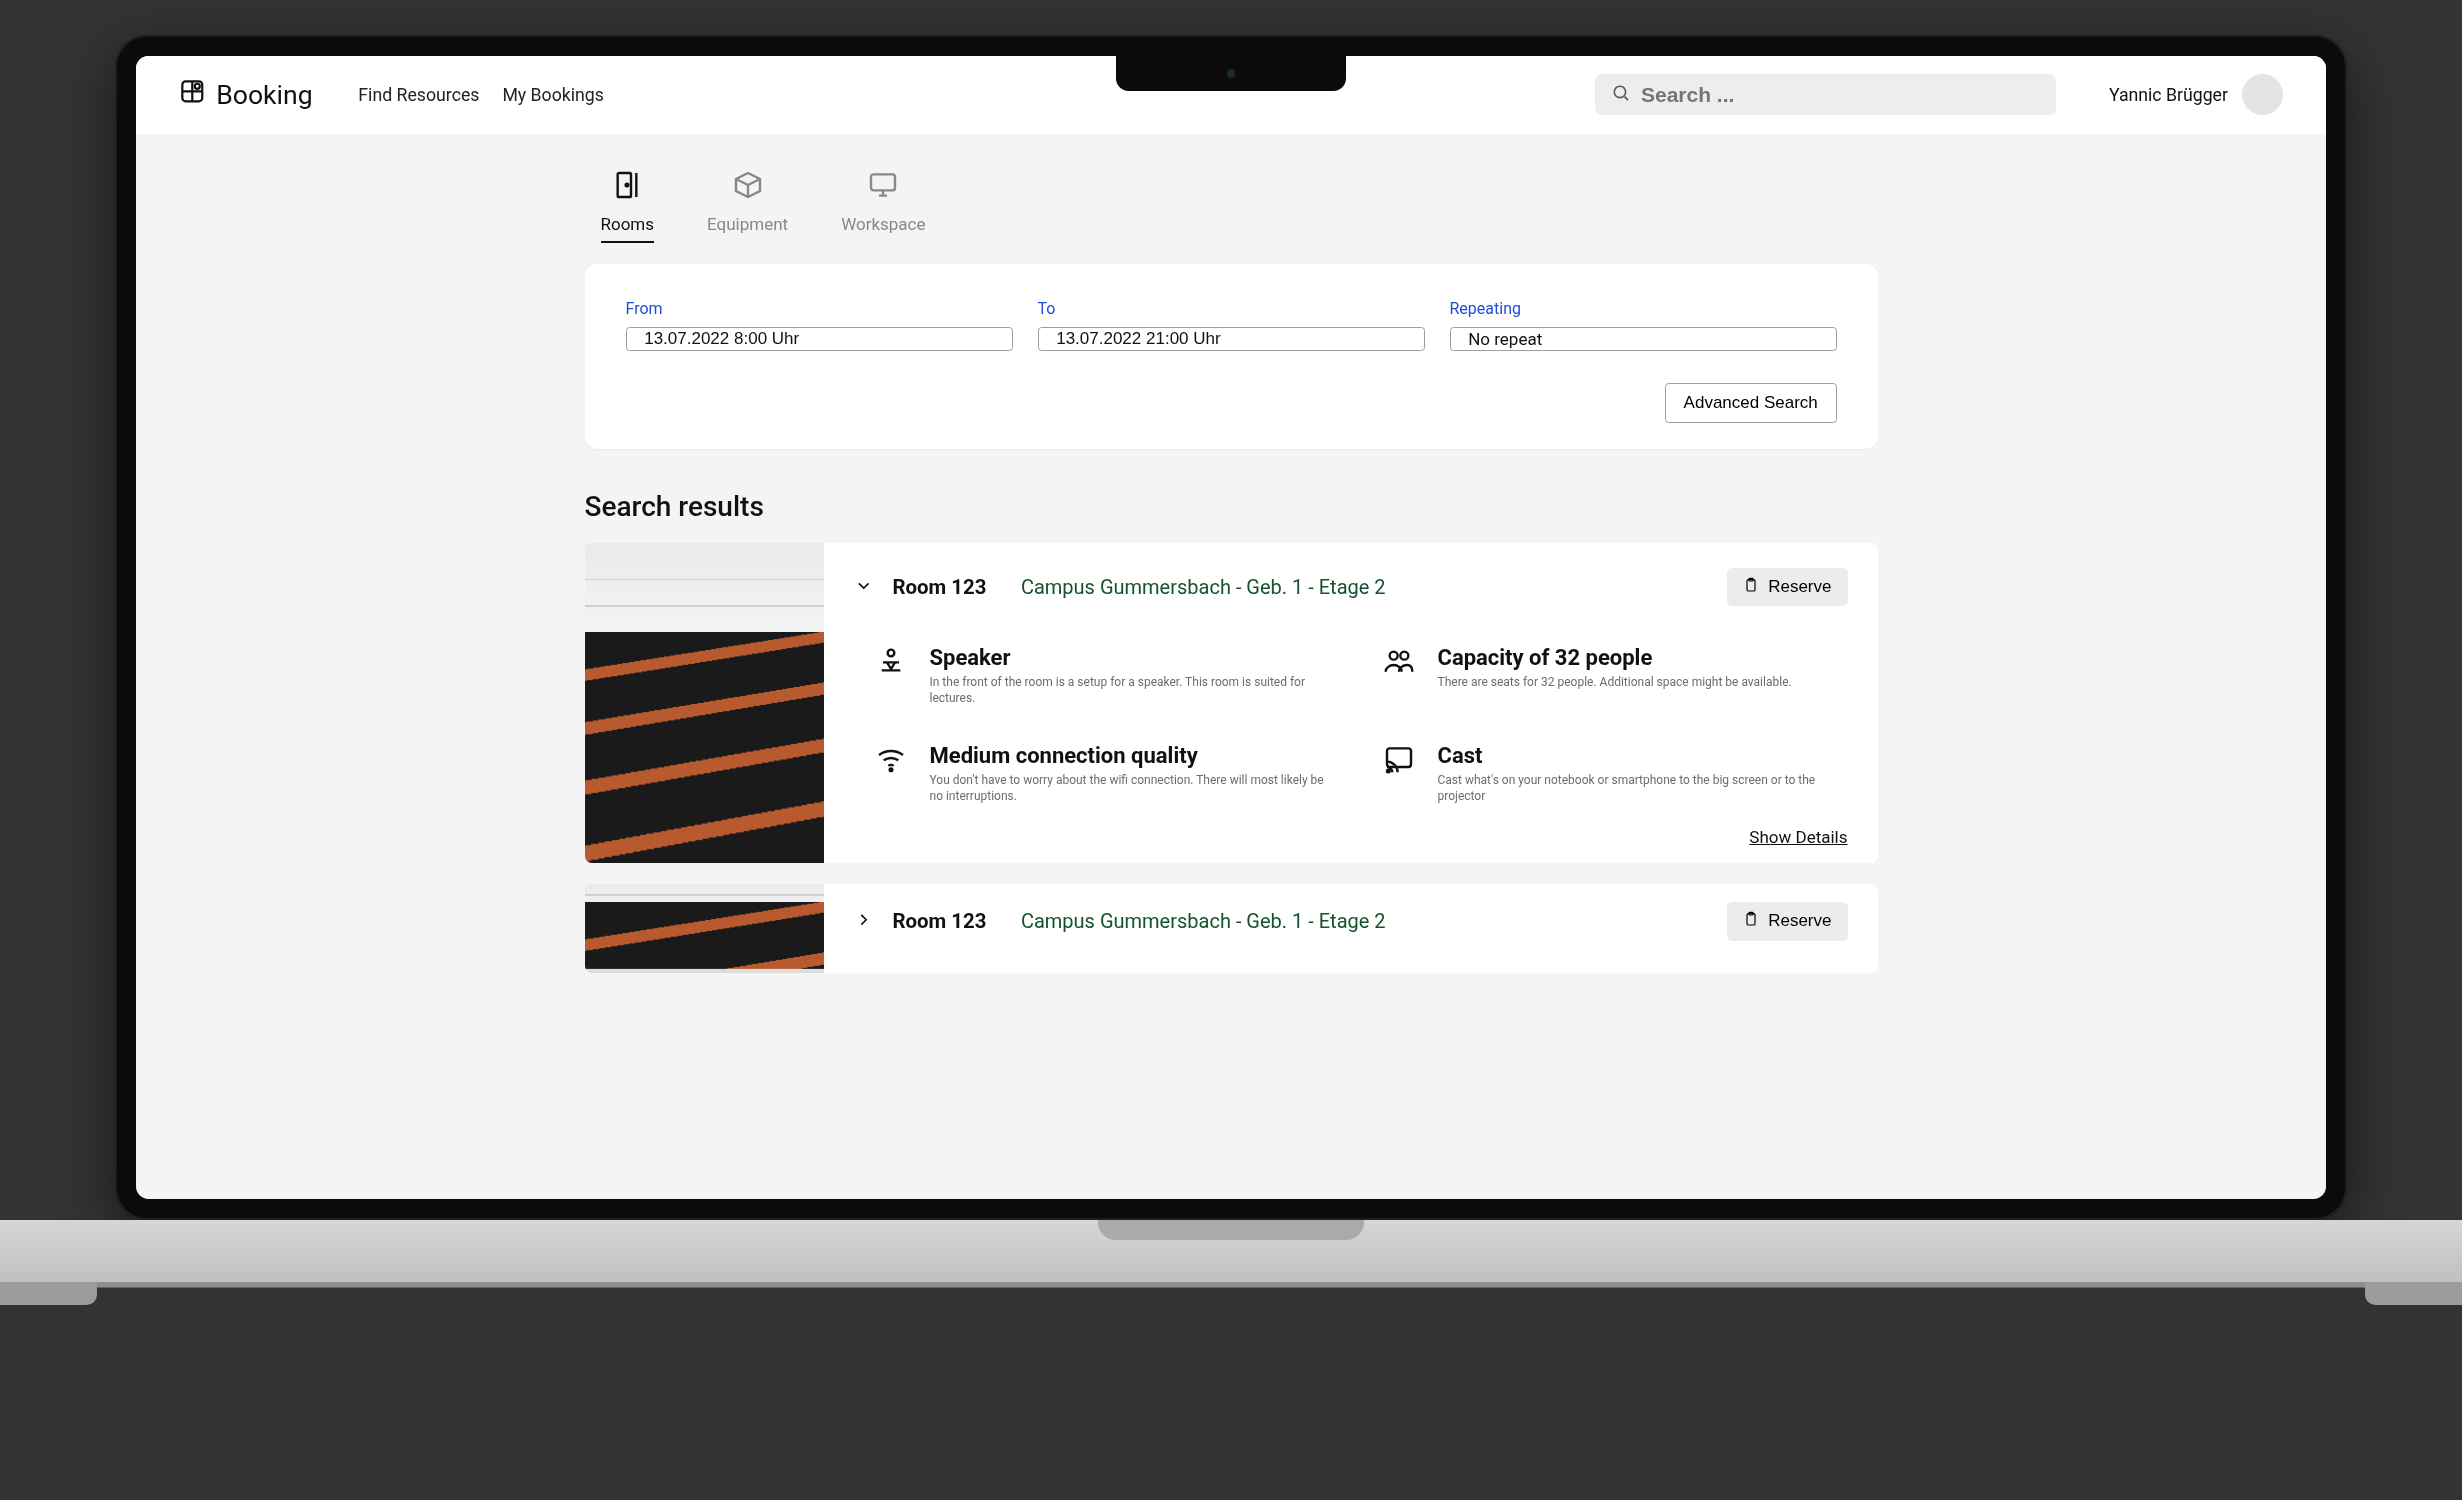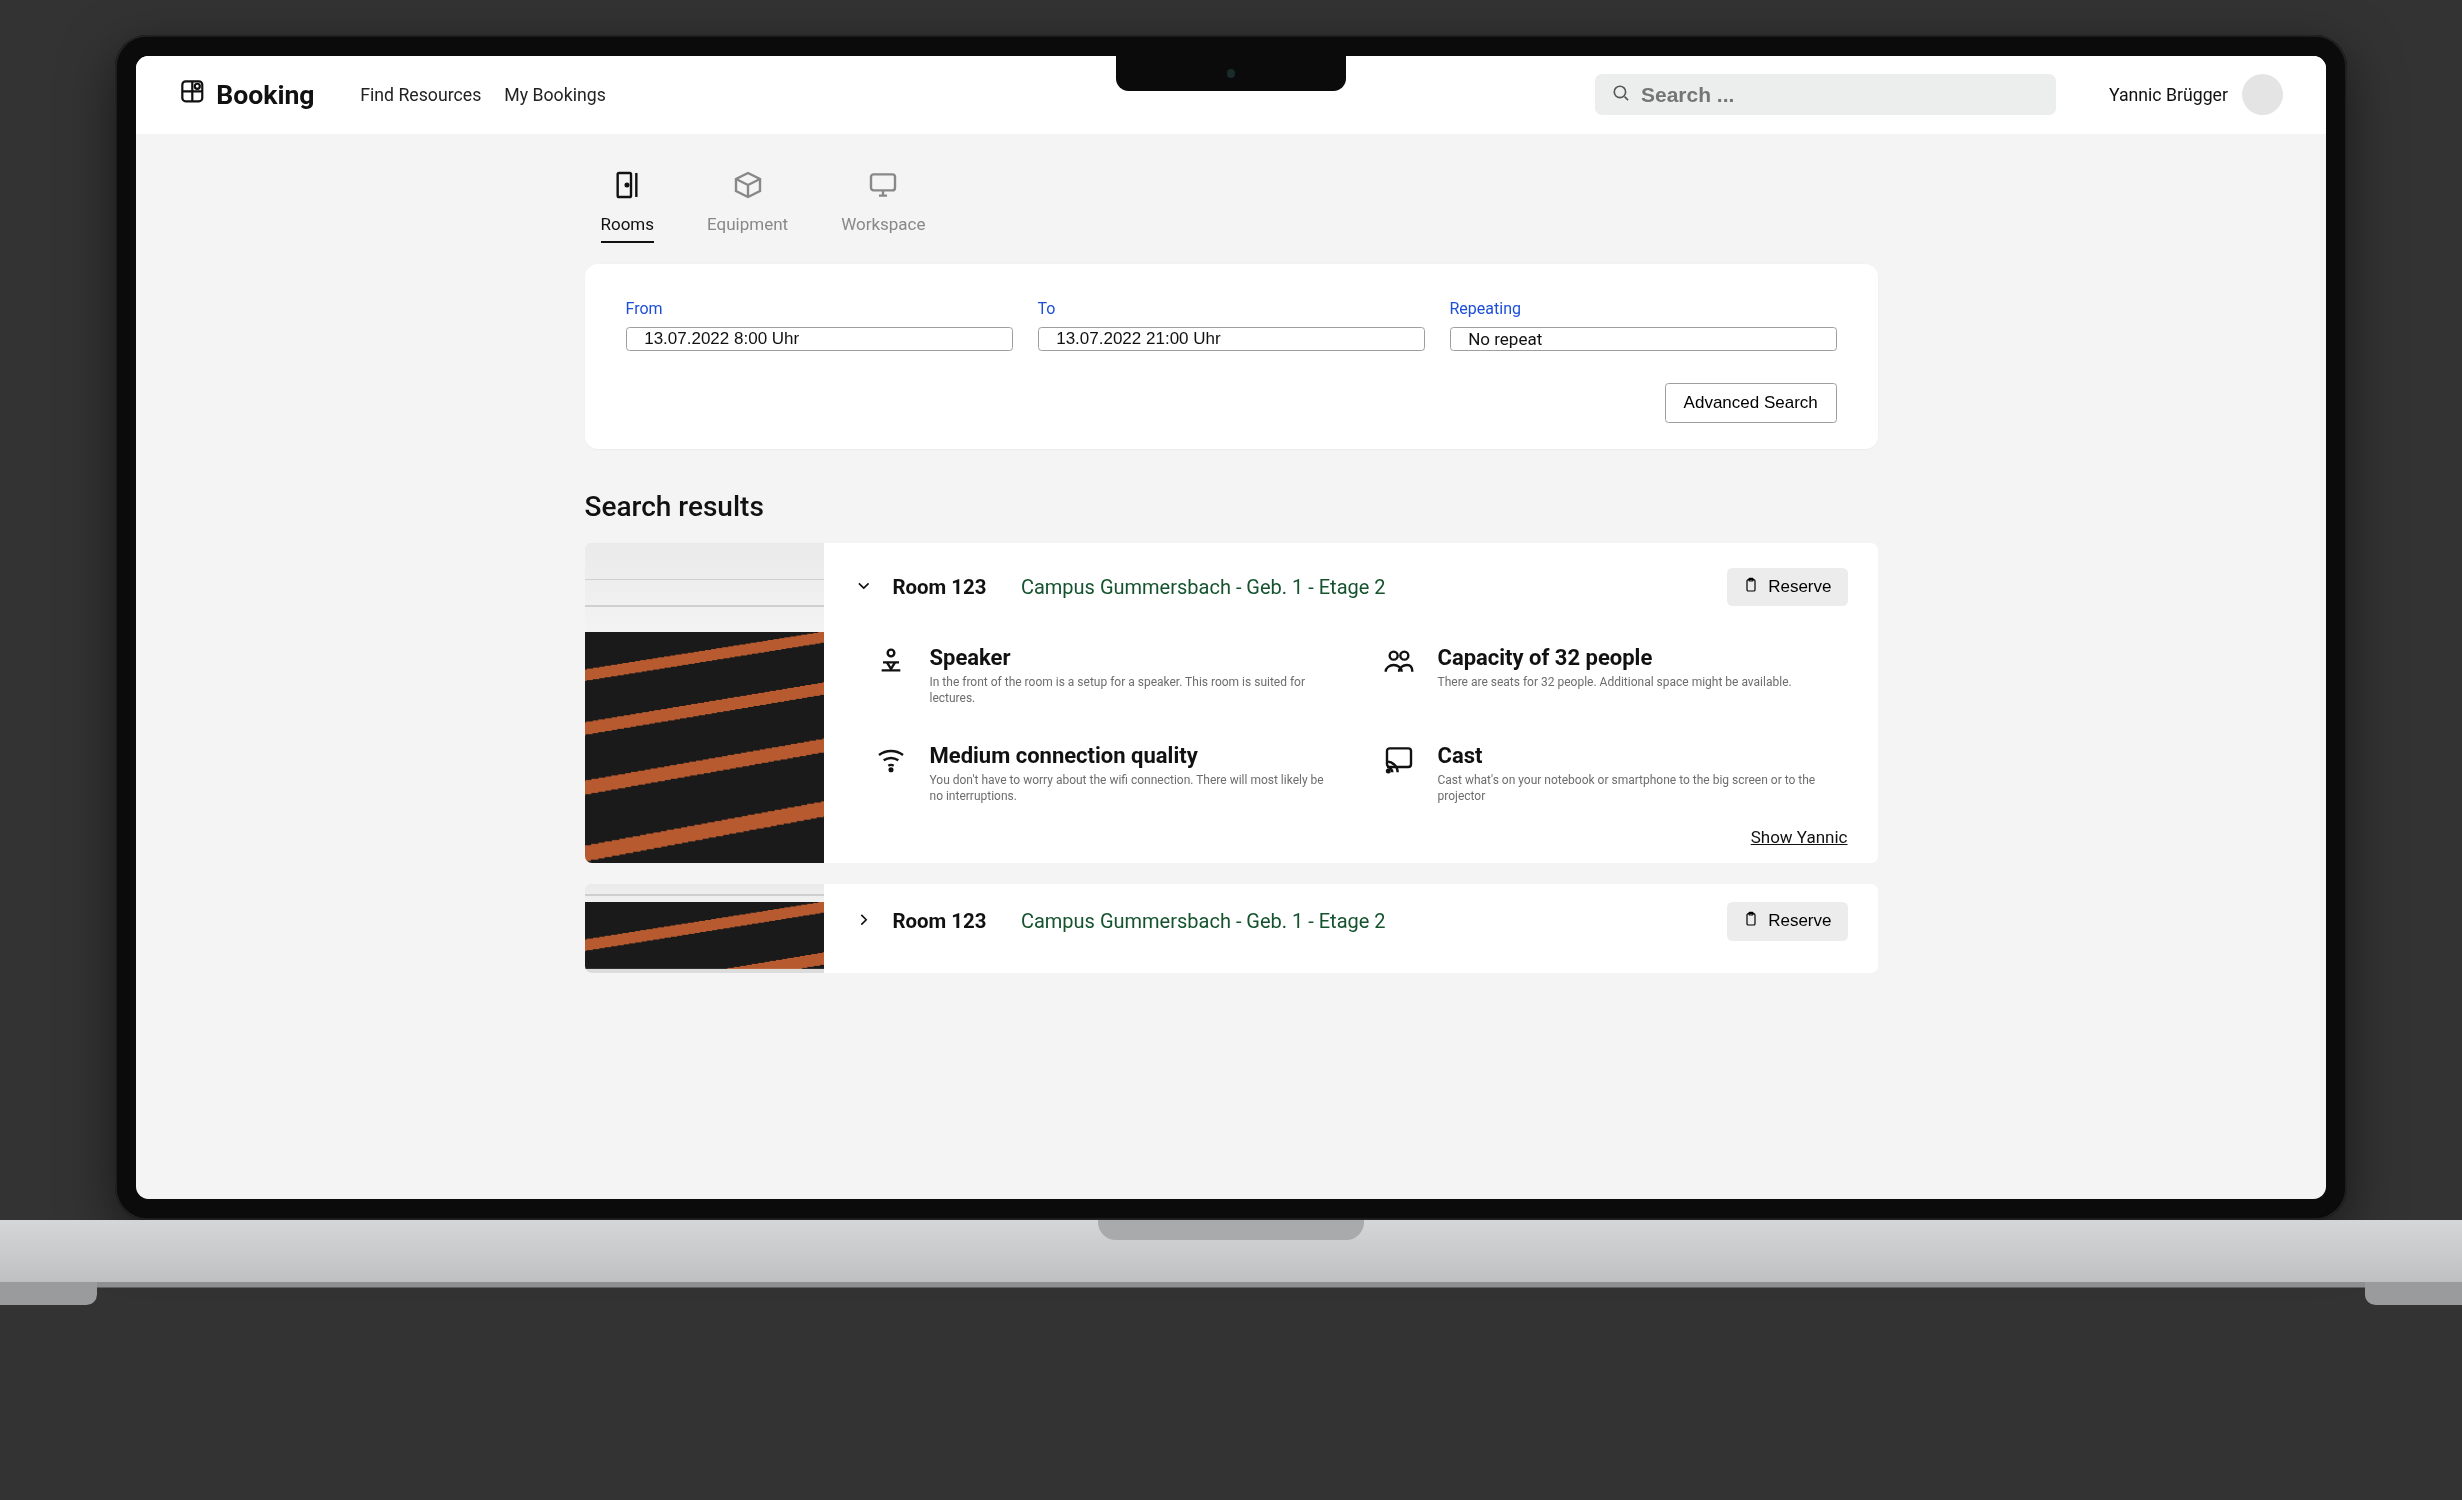--- a/index.html
+++ b/index.html
@@ -82,21 +82,21 @@
   
   .topbar {
     background:#fff;
     display:flex;
     align-items:center;
     gap:28px;
     padding: 0 43px;
     height: 78px;
     border-bottom:0.9px solid #fff;
   }
-  .brand { display:flex; align-items:center; gap:10.6px; font-weight:700; font-size:26.6px; }
+  .brand { display:flex; align-items:center; gap:10.6px; font-weight:400; font-size:26.6px; }
   .brand svg { width:26.6px; height:26.6px; }
   .navlinks { display:flex; gap:23px; font-size:17.7px; color:#222; margin-left:17.7px;}
   .navlinks a { text-decoration:none; color:#222; cursor:pointer;}
   .spacer { flex:1; }
   .search {
     display:flex; align-items:center; gap:10.6px;
     background:#eceded; border-radius:7px;
     padding:0 16px; height:41px; width:461px;
     color:#555; font-size:17.7px;
   }
@@ -361,21 +361,21 @@
                             <path d="M3 14a8 8 0 0 1 8 8"></path>
                             <path d="M3 18a4 4 0 0 1 4 4"></path>
                             <circle cx="4" cy="21" r="1" fill="currentColor"></circle>
                           </svg></span>
       <div>
         <h3>Cast</h3>
         <p>Cast what's on your notebook or smartphone to the big screen or to the projector</p>
       </div>
     </div>
                     </div>
-      <a class="details-link">Show Yannic</a>
+      <a class="details-link">Show Details</a>
     </div>
                 </div>
                 <div class="card collapsed">
     <div class="thumb small">
       <div class="ceiling"></div>
                     <div class="seats"></div>
     </div>
     <div class="card-body">
       <div class="card-head">
         <span class="chev"><svg viewBox="0 0 24 24" fill="none" stroke="currentColor" stroke-width="2">

